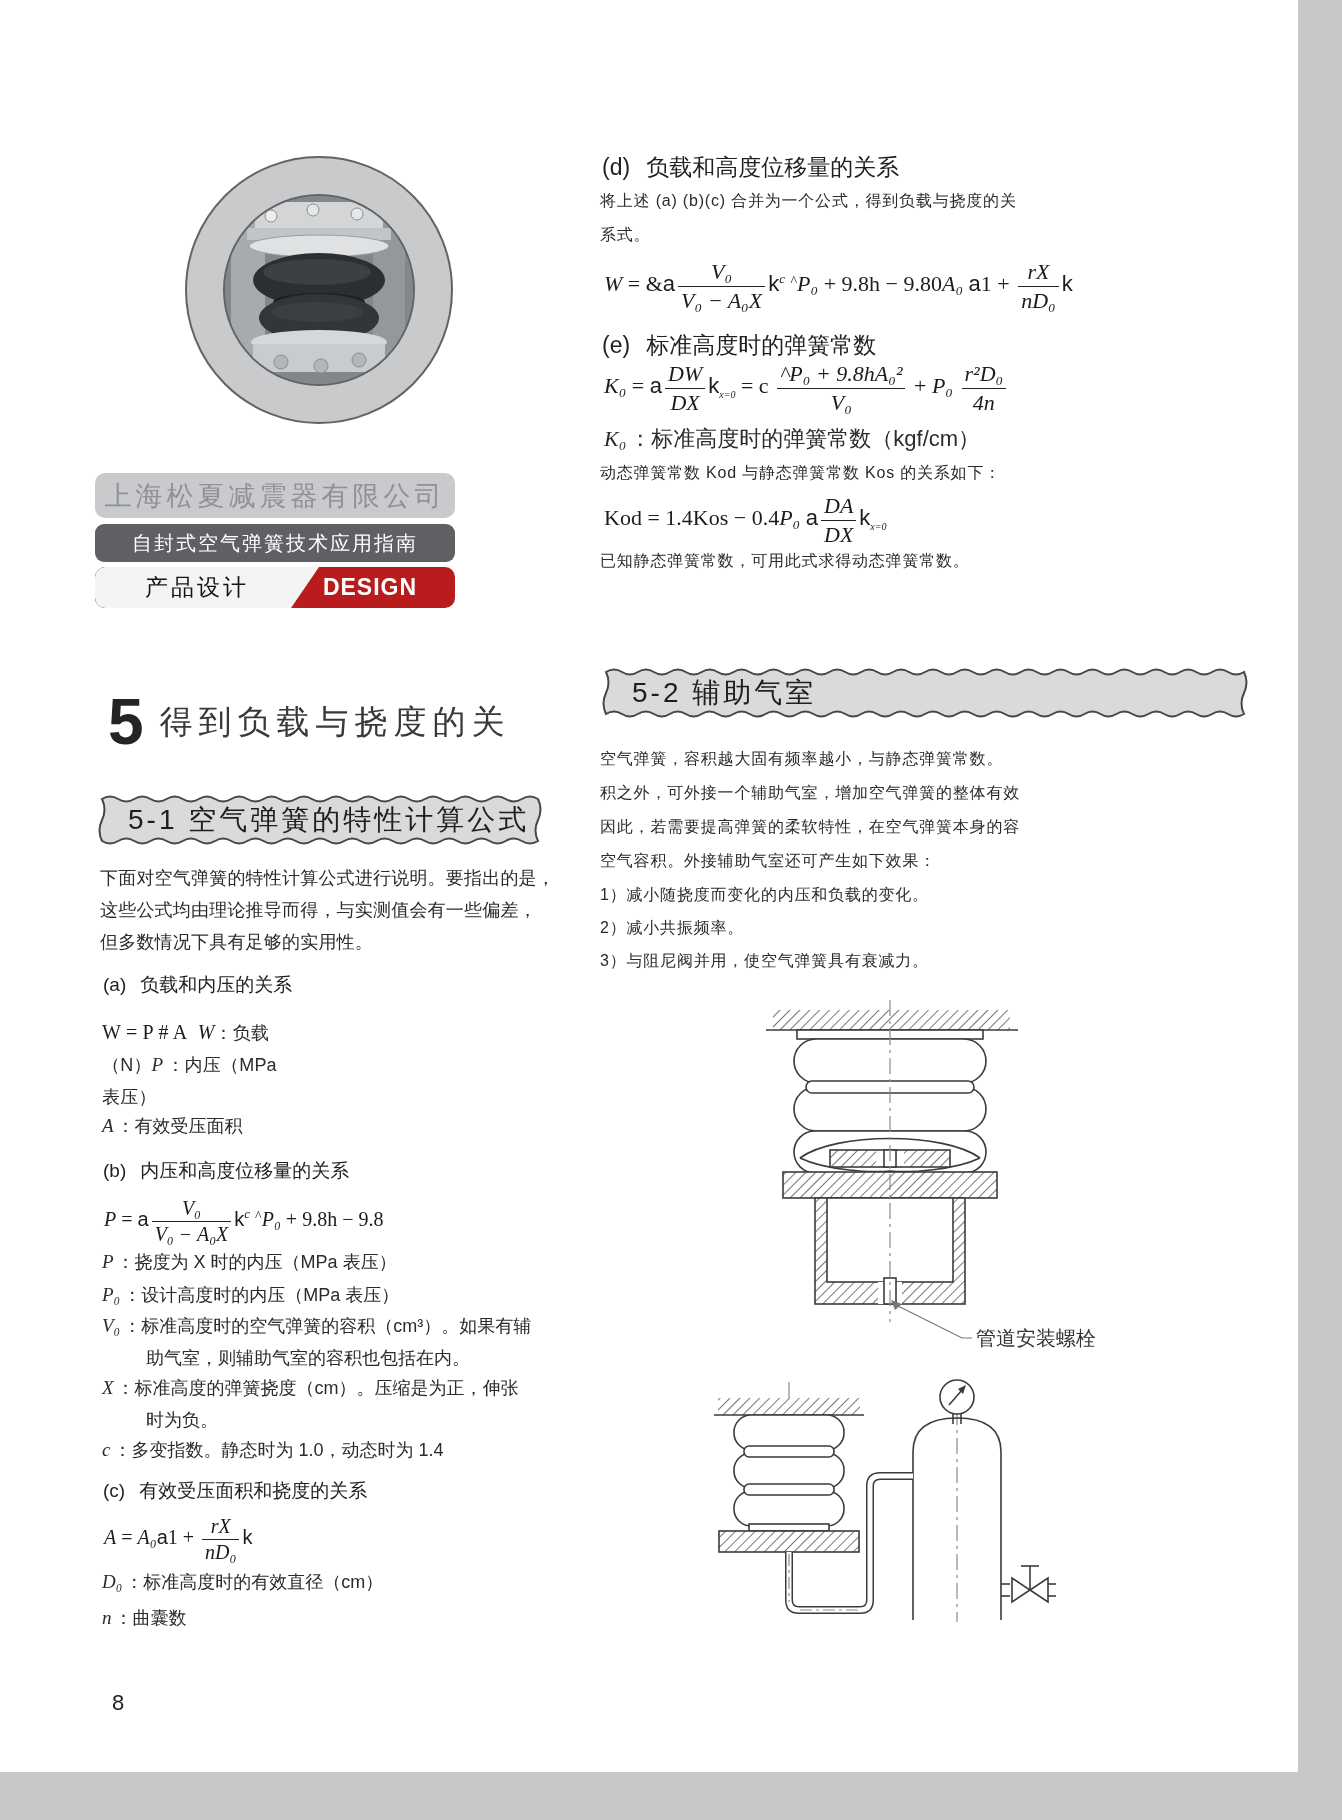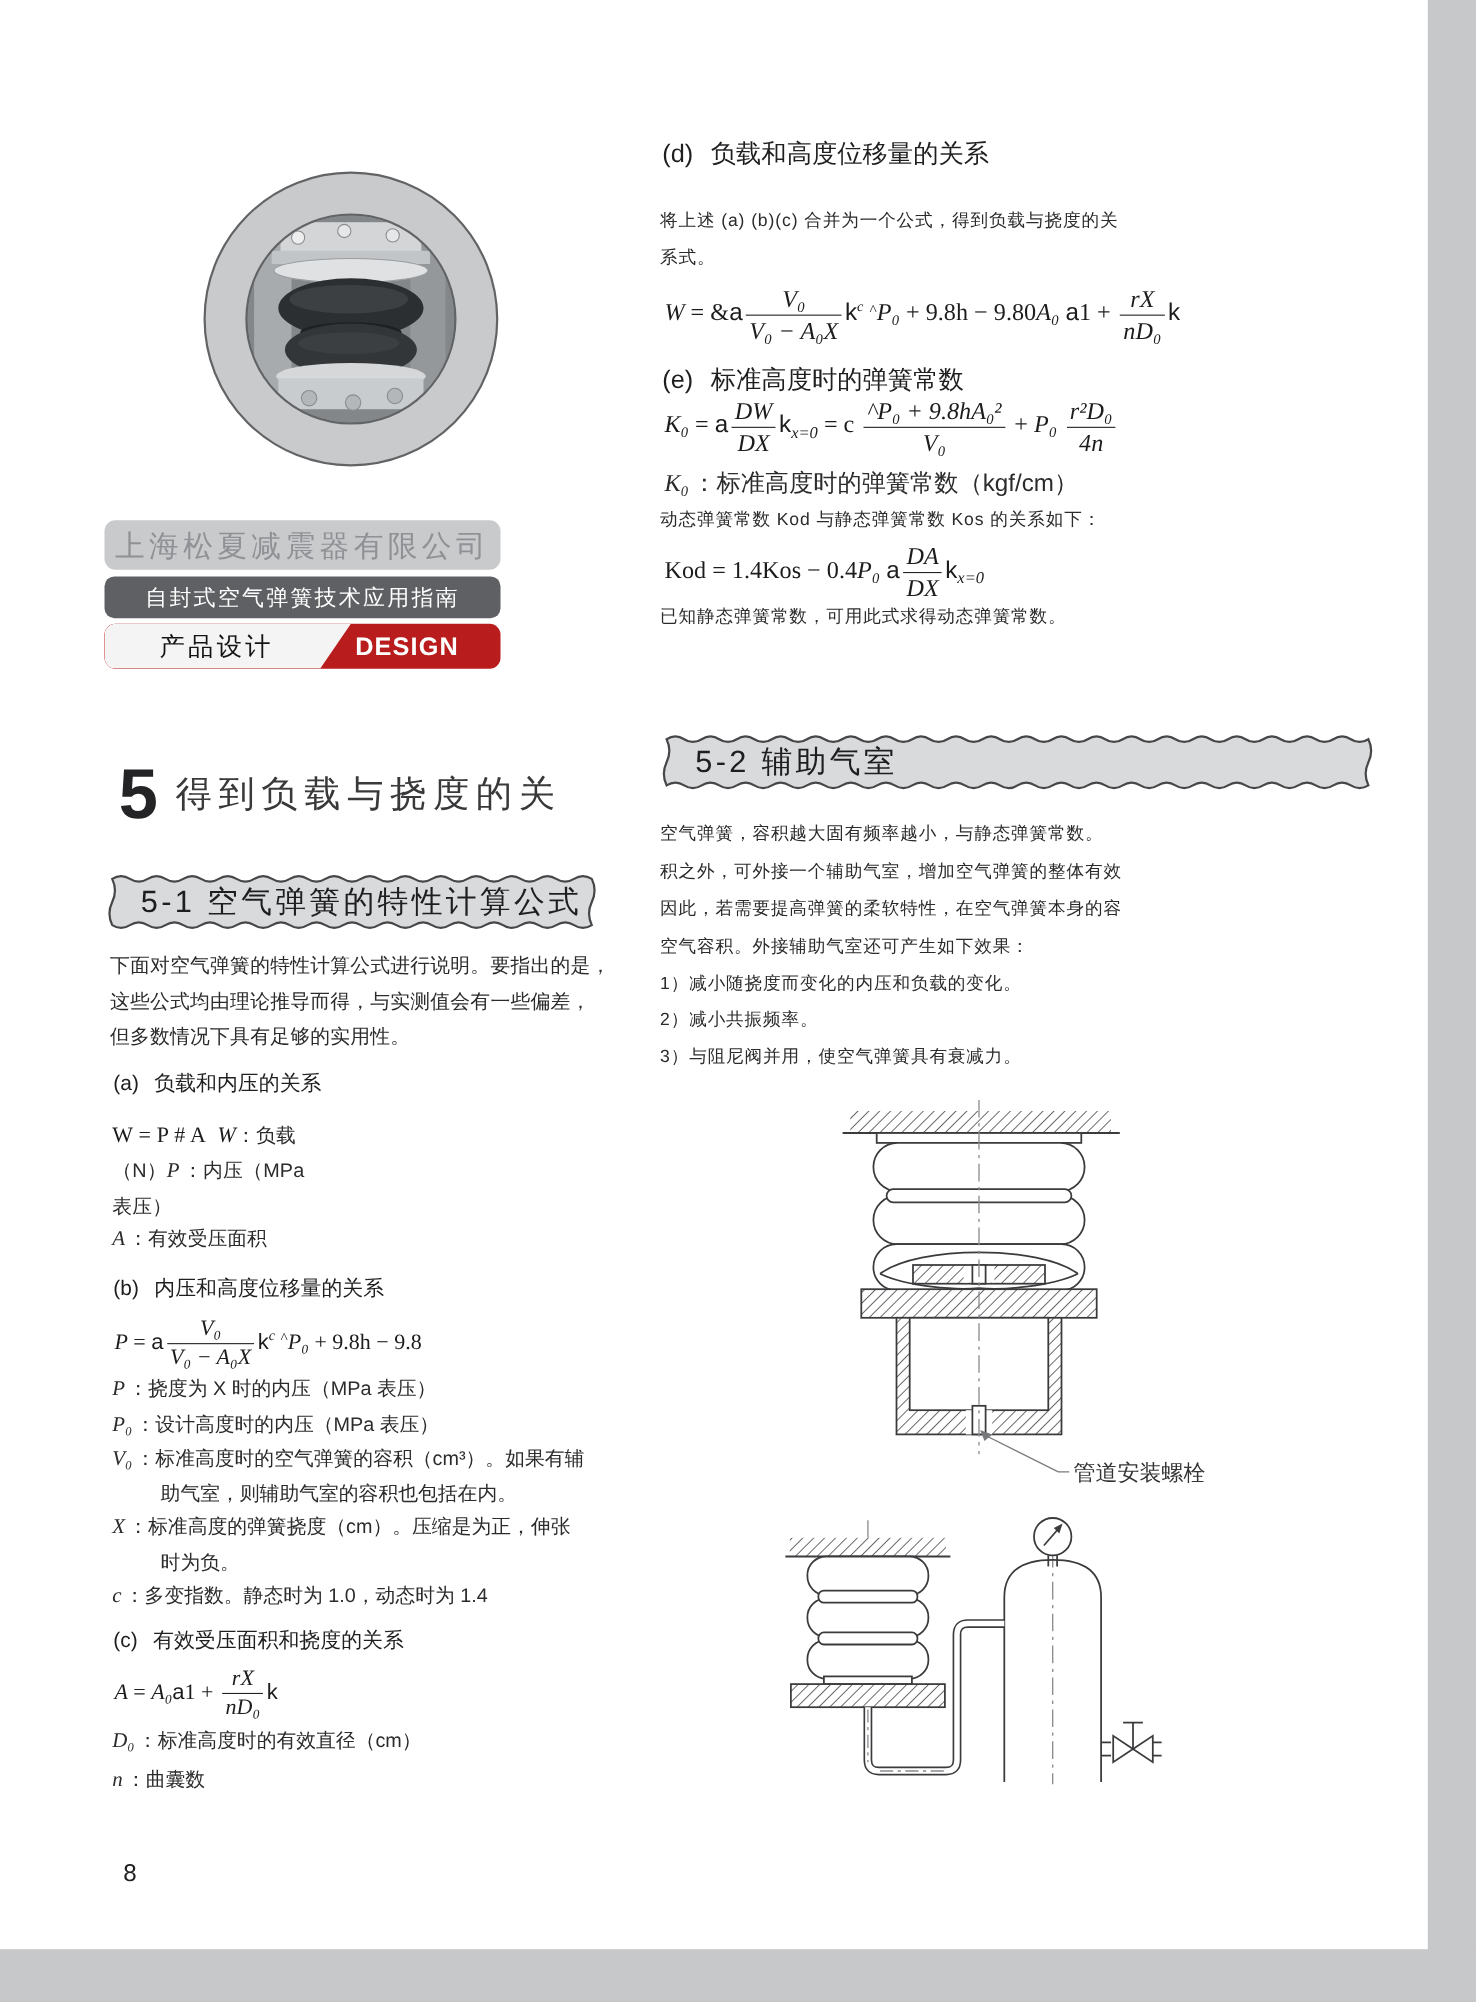--- a/index.html
+++ b/index.html
@@ -49,21 +49,21 @@
 
   
   .fx{font-family:"Liberation Serif","DejaVu Serif",serif;font-size:20px;color:#1c1c1e;white-space:nowrap;}
   .fx-r{font-size:22px;}
   .fx i{font-style:italic;}
   .fx .g{font-family:"Liberation Sans","DejaVu Sans",sans-serif;font-style:normal;}
   .frac{display:inline-block;vertical-align:middle;text-align:center;margin:0 3px;font-style:italic;}
   .frac span{display:block;line-height:1.25;padding:0 3px;}
   .frac .num{border-bottom:1.5px solid #222;}
   .fx sup{font-size:13px;font-style:italic;}
-  .fx sub{font-size:15px;font-style:italic;}
+  .fx sub{font-size:10px;font-style:italic;}
   .caret{font-size:14px;vertical-align:5px;}
 
   .defrow{position:absolute;font-size:18px;white-space:nowrap;color:#2b2b2d;}
   .defrow-r{font-size:22px;}
   .sym{font-family:"Liberation Serif","DejaVu Serif",serif;font-style:italic;font-size:19px;margin-right:3px;}
   .defrow-r .sym{font-size:22px;}
 
   .pageno{position:absolute;left:112px;top:1690px;font-size:22px;color:#202022;}
   .diag{position:absolute;}
 </style>
@@ -166,21 +166,21 @@
   </div>
   <div class="t fx" style="left:104px;top:1514px;">
     <i>A</i> <span>=</span> <i>A₀</i><span class="g">a</span><span>1 +</span>
     <span class="frac"><span class="num">rX</span><span>nD₀</span></span><span class="g">k</span>
   </div>
   <div class="defrow" style="left:102px;top:1570px;"><span class="sym">D₀</span><span>：标准高度时的有效直径（cm）</span></div>
   <div class="defrow" style="left:102px;top:1606px;"><span class="sym">n</span><span>：曲囊数</span></div>
 
   <div class="pageno">8</div>
 
-  <div class="t sec-r" style="left:602px;top:124px;">
+  <div class="t sec-r" style="left:602px;top:152px;">
     <span class="lbl">(d)</span><span class="ttl">负载和高度位移量的关系</span>
   </div>
   <div class="t lh-r" style="left:600px;top:184px;">
     <div>将上述 (a) (b)(c) 合并为一个公式，得到负载与挠度的关</div>
     <div>系式。</div>
   </div>
   <div class="t fx fx-r" style="left:604px;top:258px;">
     <i>W</i> <span>= &amp;</span><span class="g">a</span><span class="frac"><span class="num">V₀</span><span>V₀ − A₀X</span></span><span class="g">k</span><sup>c</sup>
     <span class="caret">^</span><i>P₀</i><span> + 9.8h − 9.80</span><i>A₀</i>
     <span class="g">a</span><span>1 +</span>

